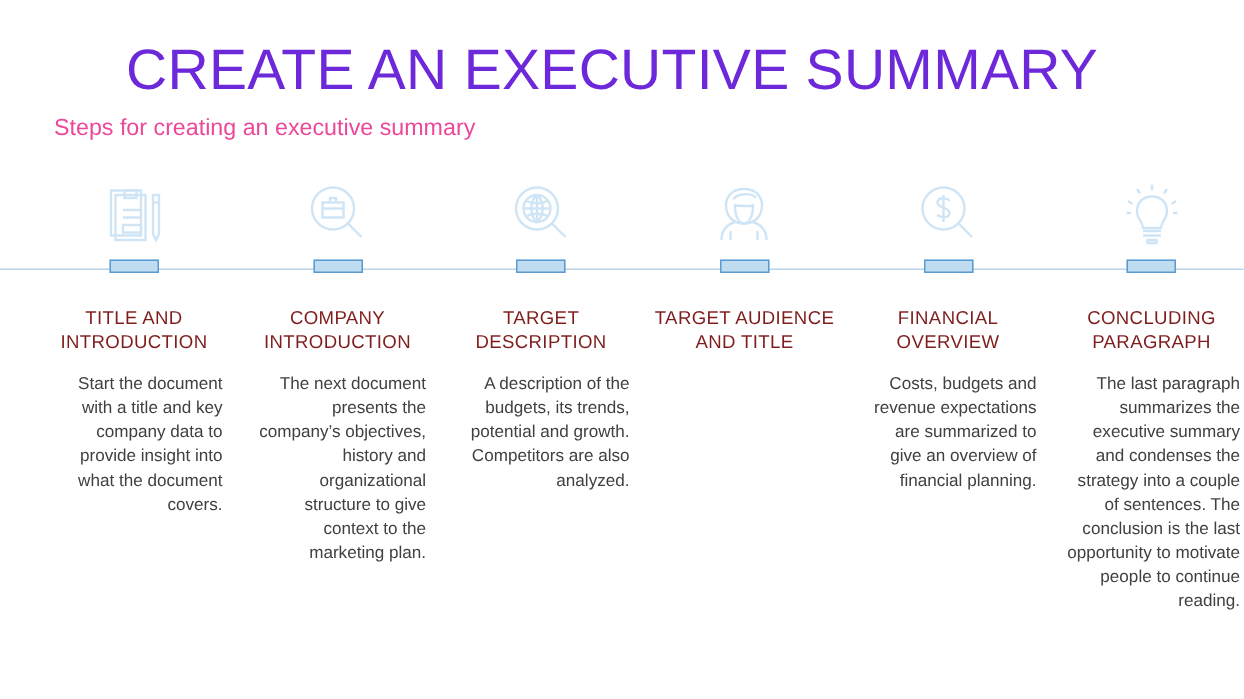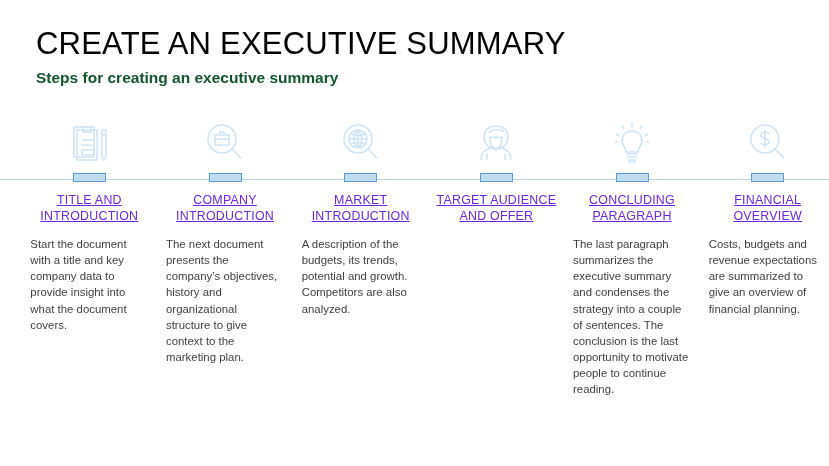--- a/index.html
+++ b/index.html
@@ -22,32 +22,33 @@
   }
 
   
   .header {
     position: absolute;
     left: 36px;
     top: 26px;
     width: 760px;
   }
   .title {
-    font-size: 31px;
+    font-size: 38px;
     letter-spacing: 0.2px;
-    color: #000000;
+    color: #6d28d9;
     font-weight: 400;
     line-height: 1.15;
     white-space: nowrap;
+    margin-left: 48px;
   }
   .subtitle {
     margin-top: 7px;
     font-size: 15.5px;
-    color: #14532d;
-    font-weight: 700;
+    color: #ec4899;
+    font-weight: 400;
     line-height: 1.2;
     white-space: nowrap;
   }
 
   
   .timeline-line {
     position: absolute;
     left: 0;
     top: 179px;
     width: 829px;
@@ -92,35 +93,34 @@
   }
   .marker {
     width: 33px;
     height: 9px;
     background: #bfdcf0;
     border: 1px solid #5b9bd1;
     box-sizing: border-box;
   }
 
   .col-head {
-    margin-top: 4px;
+    margin-top: 16px;
     font-size: 12.4px;
     line-height: 1.32;
-    color: #6d28d9;
+    color: #7f1d1d;
     text-align: center;
     letter-spacing: 0.25px;
     font-weight: 400;
-    text-decoration: underline;
   }
   .col-body {
     margin-top: 11px;
     font-size: 11.4px;
     line-height: 1.42;
     color: #404040;
-    text-align: left;
+    text-align: right;
     font-weight: 400;
     width: 118px;
   }
 </style>
 </head>
 <body>
 
 <div class="slide">
 
   <div class="header">
@@ -175,66 +175,66 @@
           <path d="M30 29 l9 9"></path>
           <circle cx="20" cy="19" r="9"></circle>
           <path d="M11 19 h18 M20 10 v18"></path>
           <path d="M20 10 c-5 4 -5 14 0 18 c5 -4 5 -14 0 -18"></path>
           <path d="M13 14 c4 2 10 2 14 0 M13 24 c4 -2 10 -2 14 0"></path>
         </svg>
       </div>
       <div class="marker-zone">
         <div class="marker"></div>
       </div>
-      <div class="col-head">MARKET INTRODUCTION</div>
+      <div class="col-head">TARGET DESCRIPTION</div>
       <div class="col-body">A description of the budgets, its trends, potential and growth. Competitors are also analyzed.</div>
     </div>
 
     <div class="col">
       <div class="icon-box">
         <svg width="46" height="46" viewBox="0 0 46 46" fill="none" stroke="#cfe5f5" stroke-width="1.6">
           <path d="M23 6 c-8 0 -12 5 -12 11 c0 6 4 12 12 12 c8 0 12 -6 12 -12 c0 -6 -4 -11 -12 -11 z"></path>
           <path d="M16 13 c2 -4 12 -5 15 -1"></path>
           <path d="M17 17 c0 8 3 12 6 12 c3 0 6 -4 6 -12 c-4 1 -9 0 -12 0 z"></path>
           <path d="M17 28 c-6 2 -9 6 -9 12 M29 28 c6 2 9 6 9 12"></path>
           <path d="M14 40 v-6 M32 40 v-6"></path>
         </svg>
       </div>
       <div class="marker-zone">
         <div class="marker"></div>
       </div>
-      <div class="col-head">TARGET AUDIENCE AND OFFER</div>
+      <div class="col-head">TARGET AUDIENCE AND TITLE</div>
+    </div>
+
+    <div class="col">
+      <div class="icon-box">
+        <svg width="46" height="46" viewBox="0 0 46 46" fill="none" stroke="#cfe5f5" stroke-width="1.6">
+          <circle cx="20" cy="19" r="14"></circle>
+          <path d="M30 29 l9 9"></path>
+          <path d="M24 14 c-1 -2 -8 -3 -8 1 c0 4 8 3 8 7 c0 4 -7 3 -8 1"></path>
+          <path d="M20 10 v18"></path>
+        </svg>
+      </div>
+      <div class="marker-zone">
+        <div class="marker"></div>
+      </div>
+      <div class="col-head">FINANCIAL OVERVIEW</div>
+      <div class="col-body">Costs, budgets and revenue expectations are summarized to give an overview of financial planning.</div>
     </div>
 
     <div class="col">
       <div class="icon-box">
         <svg width="46" height="46" viewBox="0 0 46 46" fill="none" stroke="#cfe5f5" stroke-width="1.6">
           <path d="M23 11 c-6 0 -10 4 -10 10 c0 5 4 7 4 11 h12 c0 -4 4 -6 4 -11 c0 -6 -4 -10 -10 -10 z"></path>
           <path d="M17 34 h12 M17 37 h12"></path>
           <path d="M20 40 h6 v2 h-6 z"></path>
           <path d="M23 3 v4 M13 6 l2 3 M33 6 l-2 3 M7 14 l3 2 M39 14 l-3 2 M6 22 h3 M37 22 h3"></path>
         </svg>
       </div>
       <div class="marker-zone">
         <div class="marker"></div>
       </div>
       <div class="col-head">CONCLUDING PARAGRAPH</div>
       <div class="col-body">The last paragraph summarizes the executive summary and condenses the strategy into a couple of sentences. The conclusion is the last opportunity to motivate people to continue reading.</div>
     </div>
 
-    <div class="col">
-      <div class="icon-box">
-        <svg width="46" height="46" viewBox="0 0 46 46" fill="none" stroke="#cfe5f5" stroke-width="1.6">
-          <circle cx="20" cy="19" r="14"></circle>
-          <path d="M30 29 l9 9"></path>
-          <path d="M24 14 c-1 -2 -8 -3 -8 1 c0 4 8 3 8 7 c0 4 -7 3 -8 1"></path>
-          <path d="M20 10 v18"></path>
-        </svg>
-      </div>
-      <div class="marker-zone">
-        <div class="marker"></div>
-      </div>
-      <div class="col-head">FINANCIAL OVERVIEW</div>
-      <div class="col-body">Costs, budgets and revenue expectations are summarized to give an overview of financial planning.</div>
-    </div>
-
   </div>
 </div>
 
 </body></html>

